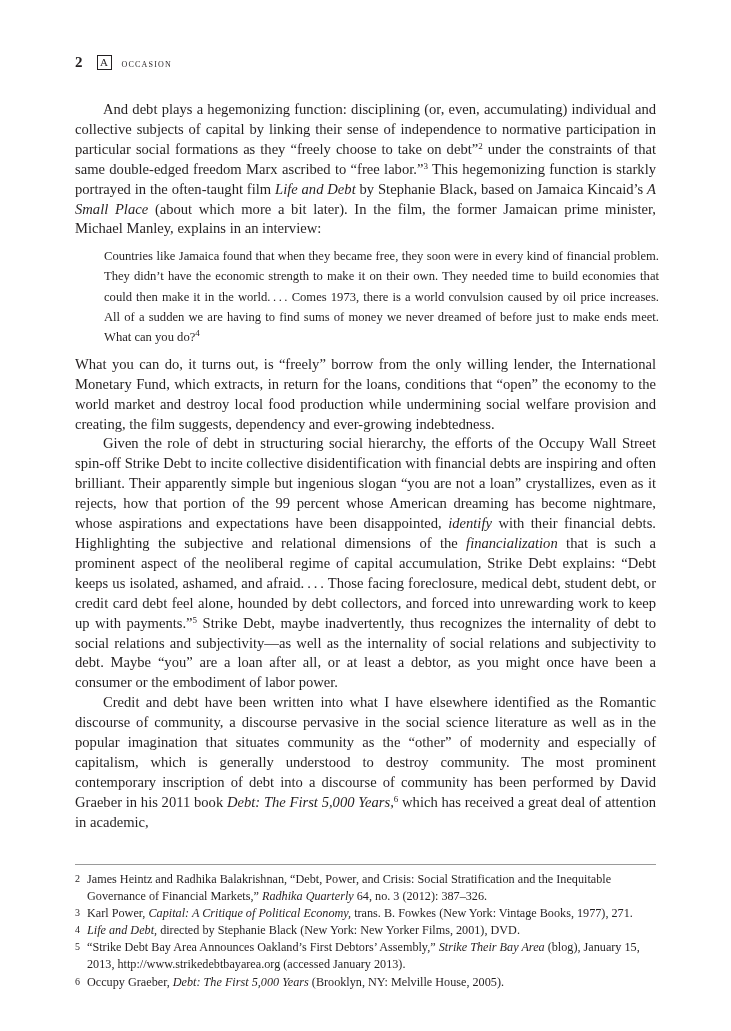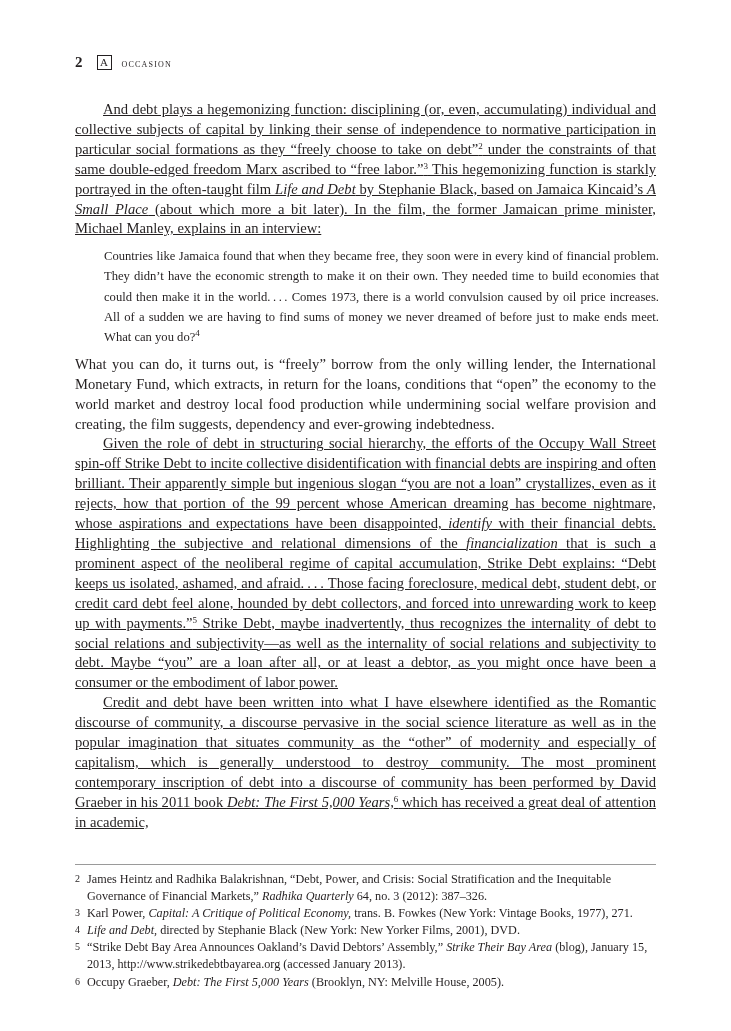--- a/index.html
+++ b/index.html
@@ -22,21 +22,21 @@
     .section-name {
       font-variant: small-caps; letter-spacing: 1.2px; font-size: 11px;
       text-transform: lowercase;
     }
     .body-text {
       position: absolute; left: 75px; top: 100px; width: 581px;
       font-size: 14.6px; line-height: 19.9px; text-align: justify;
       hyphens: auto;
     }
     .body-text p { margin: 0; }
-    .indent { text-indent: 28px; text-decoration: underline; }
+    .indent { text-indent: 28px; }
     .blockquote {
       margin: 7px 0 8px 29px !important; width: 555px;
       font-size: 12.6px; line-height: 20.1px; text-align: justify;
     }
     sup { font-size: 9px; line-height: 0; vertical-align: 5px; }
     .rule {
       position: absolute; left: 75px; top: 864px; width: 581px; height: 1px;
       background: #9a9a9a;
     }
     .footnotes {
@@ -81,18 +81,18 @@
   <p class="fn">
     <span class="fn-num">2</span><span>James Heintz and Radhika Balakrishnan, “Debt, Power, and Crisis: Social Stratification and the Inequitable Governance of Financial Markets,” </span><em>Radhika Quarterly</em><span> 64, no. 3 (2012): 387–326.</span>
   </p>
   <p class="fn">
     <span class="fn-num">3</span><span>Karl Power, </span><em>Capital: A Critique of Political Economy,</em><span> trans. B. Fowkes (New York: Vintage Books, 1977), 271.</span>
   </p>
   <p class="fn">
     <span class="fn-num">4</span><span></span><em>Life and Debt,</em><span> directed by Stephanie Black (New York: New Yorker Films, 2001), DVD.</span>
   </p>
   <p class="fn">
-    <span class="fn-num">5</span><span>“Strike Debt Bay Area Announces Oakland’s David Debtors’ Assembly,” </span><em>Strike Their Bay Area</em><span> (blog), January 15, 2013, http://www.strikedebtbayarea.org (accessed January 2013).</span>
+    <span class="fn-num">5</span><span>“Strike Debt Bay Area Announces Oakland’s First Debtors’ Assembly,” </span><em>Strike Their Bay Area</em><span> (blog), January 15, 2013, http://www.strikedebtbayarea.org (accessed January 2013).</span>
   </p>
   <p class="fn">
     <span class="fn-num">6</span><span>Occupy Graeber, </span><em>Debt: The First 5,000 Years</em><span> (Brooklyn, NY: Melville House, 2005).</span>
   </p>
 </section>
 
 </body></html>

